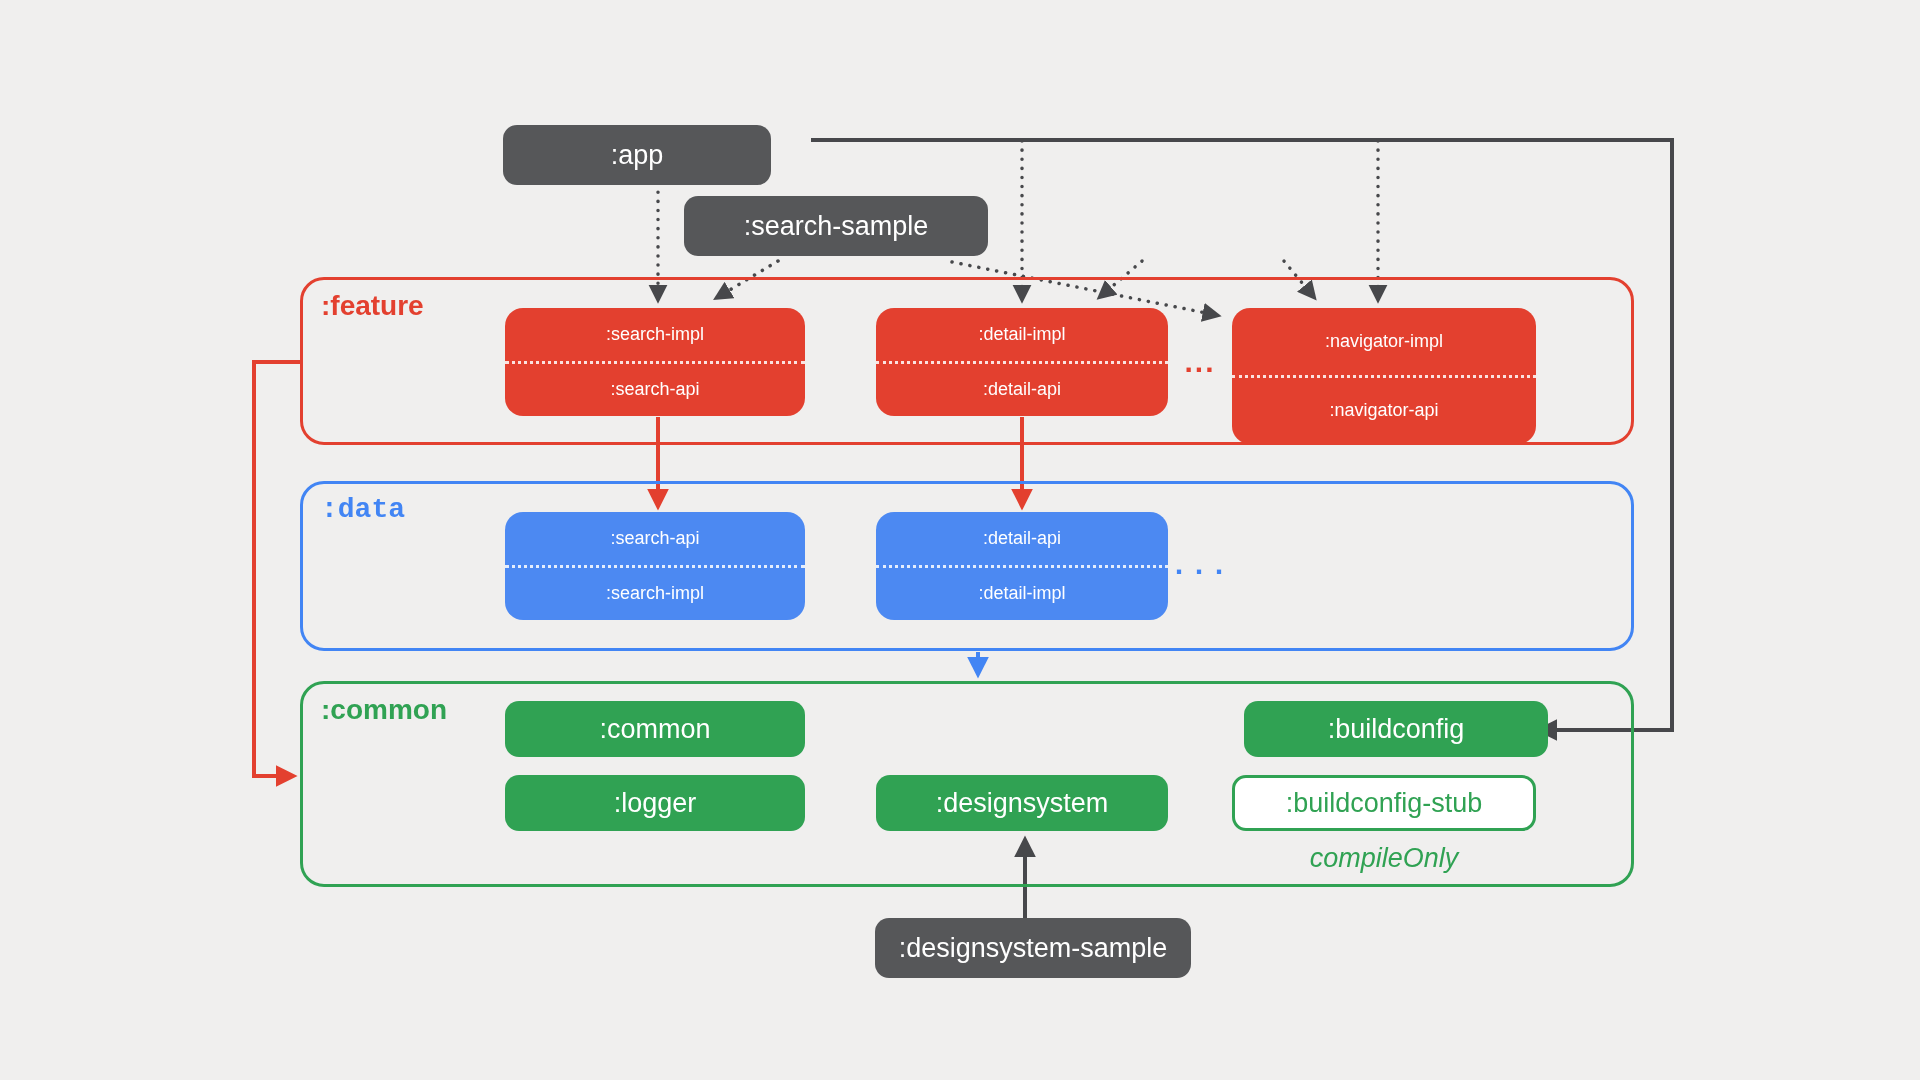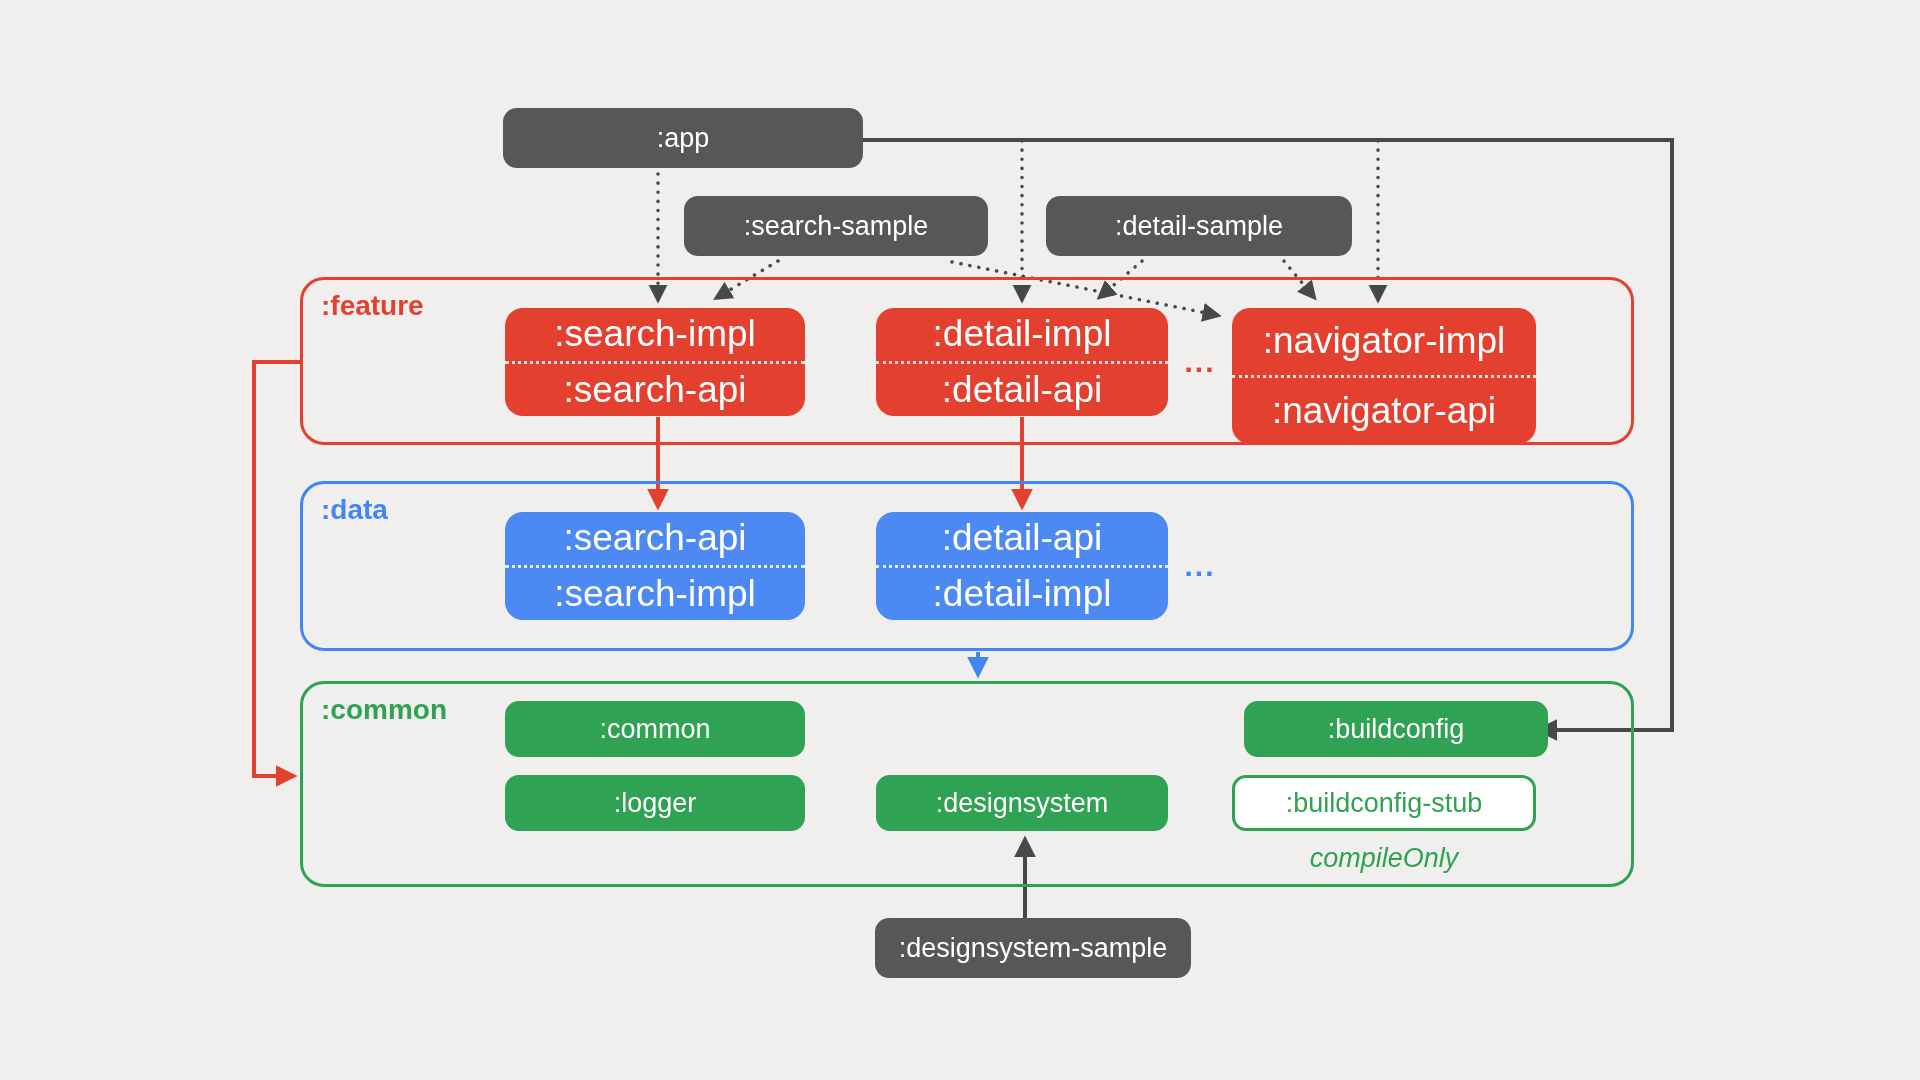--- a/index.html
+++ b/index.html
@@ -51,28 +51,28 @@
     border-radius:24px;
     background:transparent;
     z-index:2;
   }
   .group-label{
     position:absolute;left:18px;top:10px;
     font-size:28px;font-weight:700;
     white-space:nowrap;
   }
   .g-red{border-color:var(--red);}     .t-red{color:var(--red);}
-  .g-blue{border-color:var(--blue);}   .t-blue{color:var(--blue);}
+  .g-blue{border-color:var(--blue);}   .t-blue{color:var(--blue);font-family:Liberation Mono, monospace;}
   .g-green{border-color:var(--green);} .t-green{color:var(--green);}
 
   .duo{
     border-radius:18px;
     color:var(--white);
     display:flex;flex-direction:column;
-    font-size:37px;font-weight:500;
+    font-size:18px;font-weight:500;
     z-index:3;overflow:hidden;
   }
   .duo .half{
     flex:1;display:flex;align-items:center;justify-content:center;
   }
   .duo .half + .half{
     border-top:3px dotted rgba(255,255,255,0.85);
   }
   .b-red{background:var(--red);}
   .b-blue{background:var(--blue-box);}
@@ -131,23 +131,22 @@
     <path class="e-dot" d="M1142 261 L1101 296" marker-end="url(#m-dark)"></path>
     <path class="e-dot" d="M1284 261 L1313 296" marker-end="url(#m-dark)"></path>
 
     <path class="e-red" d="M658 417 V504" marker-end="url(#m-red)"></path>
     <path class="e-red" d="M1022 417 V504" marker-end="url(#m-red)"></path>
     <path class="e-red" d="M300 362 H254 V776 H291" marker-end="url(#m-red)" stroke-linejoin="miter"></path>
 
     <path class="e-blue" d="M978 652 V672" marker-end="url(#m-blue)"></path>
   </svg>
 
-  <div class="abs node" style="left:503px;top:108px;width:360px;height:60px;">:app</div>
+  <div class="abs node" style="left:503px;top:125px;width:268px;height:60px;">:app</div>
   <div class="abs node" style="left:684px;top:196px;width:304px;height:60px;">:search-sample</div>
-  <div class="abs node" style="left:1046px;top:196px;width:306px;height:60px;">:detail-sample</div>
   <div class="abs node" style="left:827px;top:918px;width:316px;height:60px;margin-left:48px;">:designsystem-sample</div>
 
   <div class="abs group g-red" style="left:300px;top:277px;width:1334px;height:168px;">
     <div class="group-label t-red">:feature</div>
   </div>
   <div class="abs duo b-red" style="left:505px;top:308px;width:300px;height:108px;">
     <div class="half">:search-impl</div>
     <div class="half">:search-api</div>
   </div>
   <div class="abs duo b-red" style="left:876px;top:308px;width:292px;height:108px;">

